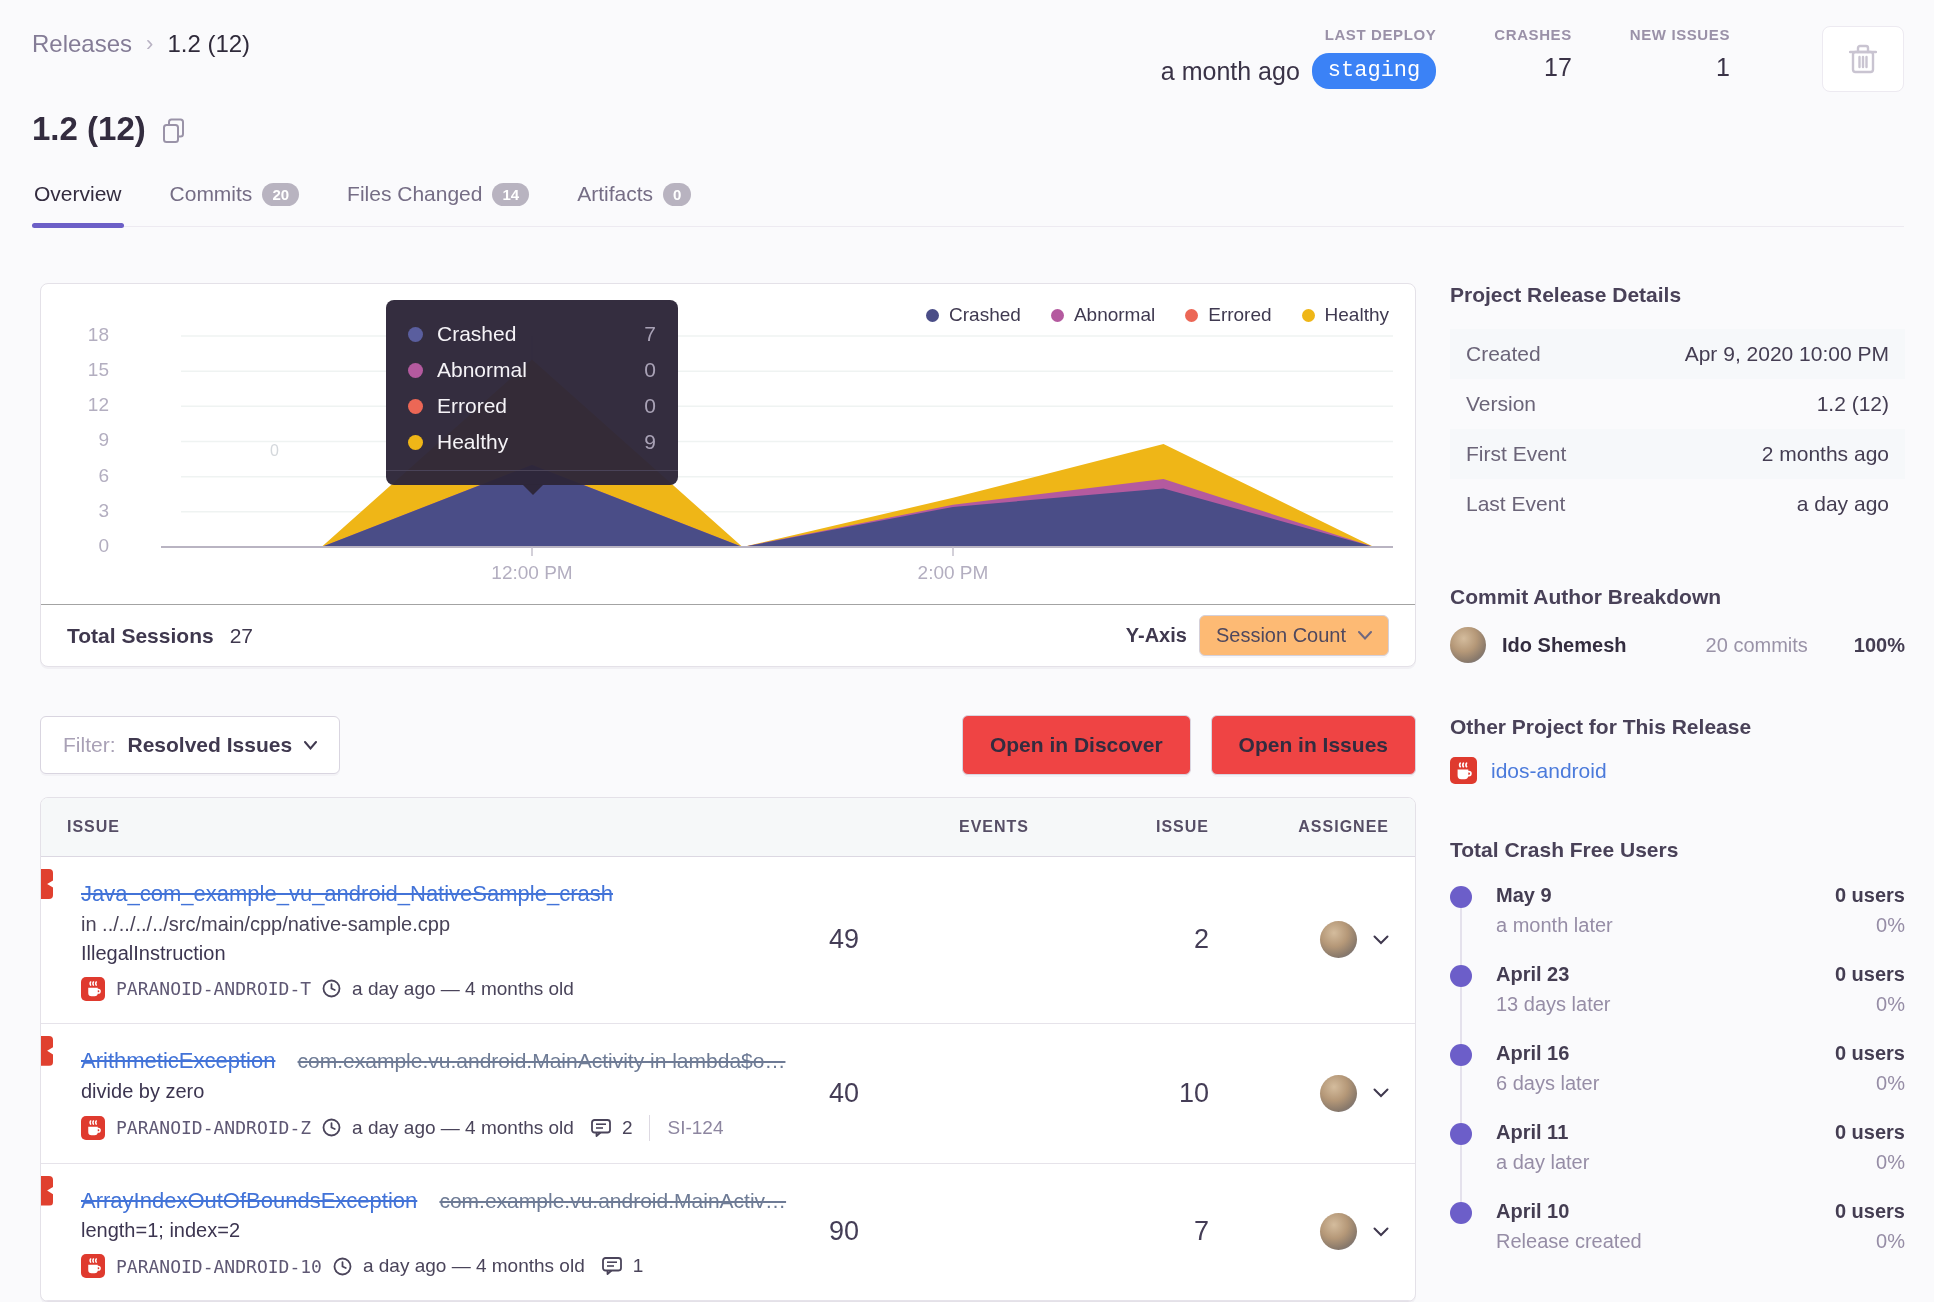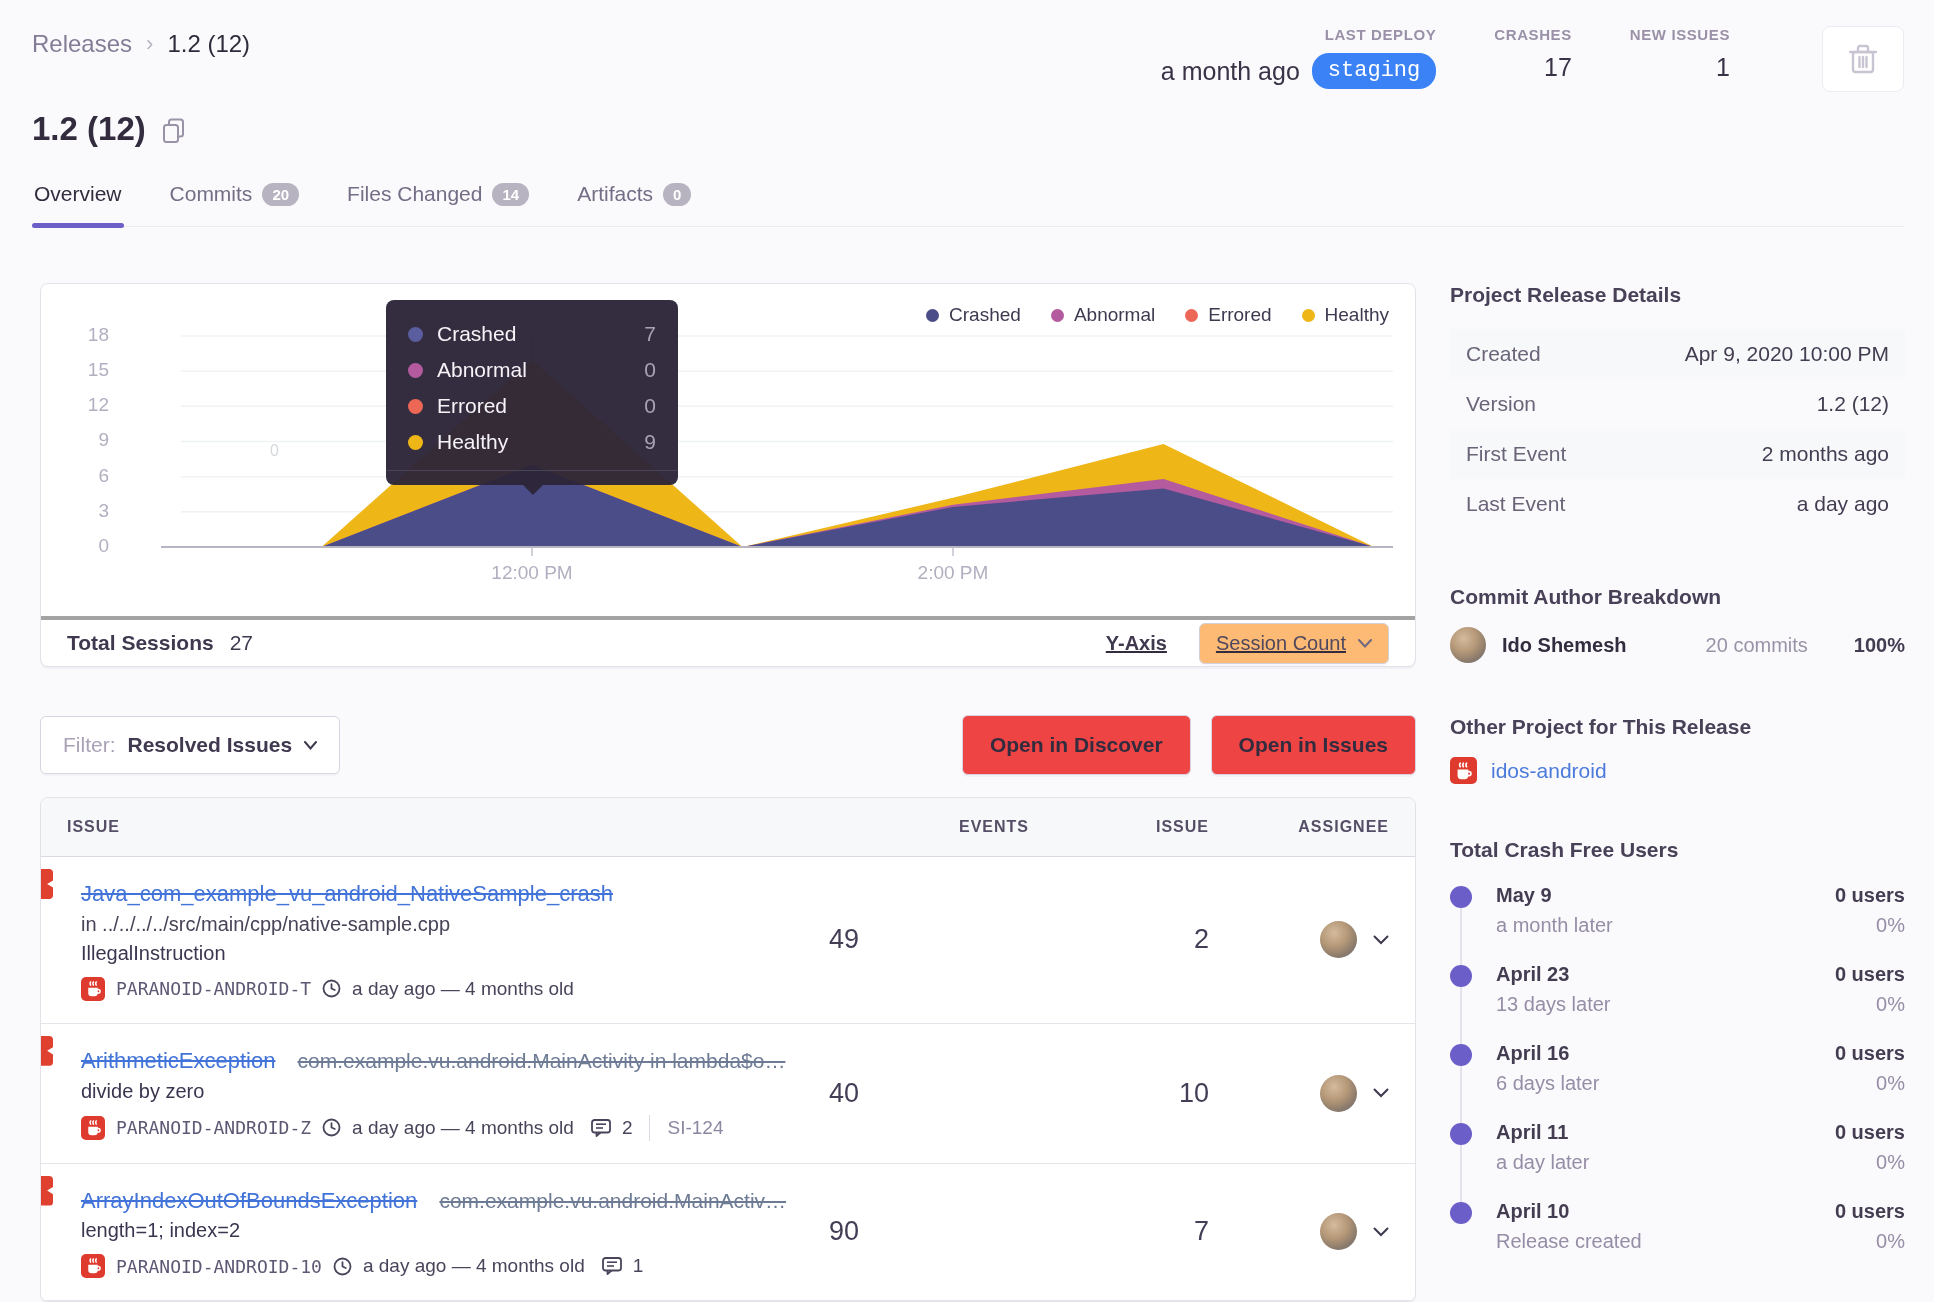--- a/index.html
+++ b/index.html
@@ -54,24 +54,24 @@
   .stray-zero { position:absolute; left:205px; top:142px; font-size:16px; color:#d4d8dc; }
   
   .chart-tooltip { position:absolute; left:321px; top:0; width:292px; background:rgba(45,38,57,0.97); border-radius:8px; padding:16px 20px 14px 20px; z-index:3; }
   .tt-row { display:flex; align-items:center; gap:14px; padding:6px 2px; font-size:21px; color:#f5f3f7; }
   .tt-dot { width:15px; height:15px; border-radius:50%; flex-shrink:0; }
   .tt-val { margin-left:auto; color:#a9a2b6; }
   .tt-divider { height:1px; background:#4a4358; margin:10px -20px 0 -20px; }
   .tt-date { font-size:20px; color:#9c94ab; padding:14px 2px 4px 2px; }
   .tt-arrow { position:absolute; left:136px; bottom:-10px; width:0; height:0; border-left:11px solid transparent; border-right:11px solid transparent; border-top:11px solid rgba(45,38,57,0.97); }
   
-  .chart-footer { position:absolute; left:0; right:0; bottom:0; height:50px; border-top:4px solid #a3a3a3; display:flex; align-items:center; justify-content:space-between; padding:0 26px; }
+  .chart-footer { position:absolute; left:0; right:0; bottom:0; height:62px; border-top:1px solid #a3a3a3; display:flex; align-items:center; justify-content:space-between; padding:0 26px; }
   .cf-left { display:flex; align-items:baseline; gap:16px; font-size:21px; color:#3f384e; }
   .cf-left .lbl { font-weight:bold; }
-  .cf-right { display:flex; align-items:center; gap:32px;text-decoration:underline; }
+  .cf-right { display:flex; align-items:center; gap:12px; }
   .cf-right .lbl { font-size:20px; font-weight:bold; color:#3f384e; }
   .yaxis-btn { display:flex; align-items:center; gap:12px; border:1px solid #d4d0da; border-radius:6px; background:#fdba74; padding:8px 16px; font-size:20px; color:#4f485e; cursor:pointer; box-shadow:0 2px 0 rgba(37,11,54,0.03); }
 
   
   .actions-row { margin-top:48px; display:flex; justify-content:space-between; align-items:center; }
   .filter-btn { display:flex; align-items:center; gap:12px; background:#fff; border:1px solid #d9d5e0; border-radius:6px; padding:16px 22px; font-size:21px; cursor:pointer; box-shadow:0 2px 0 rgba(37,11,54,0.03); }
   .filter-label { color:#a9a1b6; }
   .filter-value { font-weight:bold; color:#40394f; }
   .action-btns { display:flex; gap:20px; }
   .action-btn { background:#ef4444; border:1px solid #d9d5e0; border-radius:6px; padding:17px 27px; font-size:21px; font-weight:bold; color:#332c3f; cursor:pointer; box-shadow:0 2px 0 rgba(37,11,54,0.03); }

